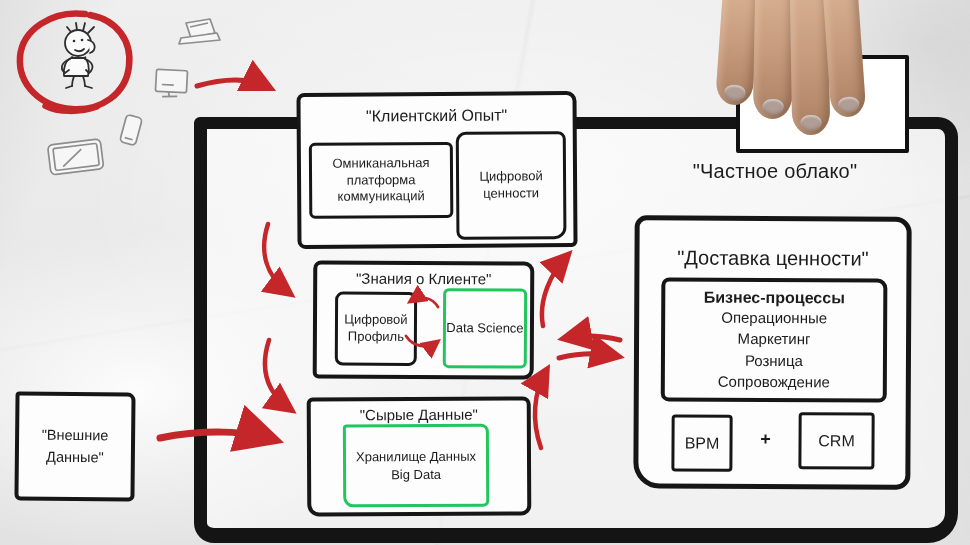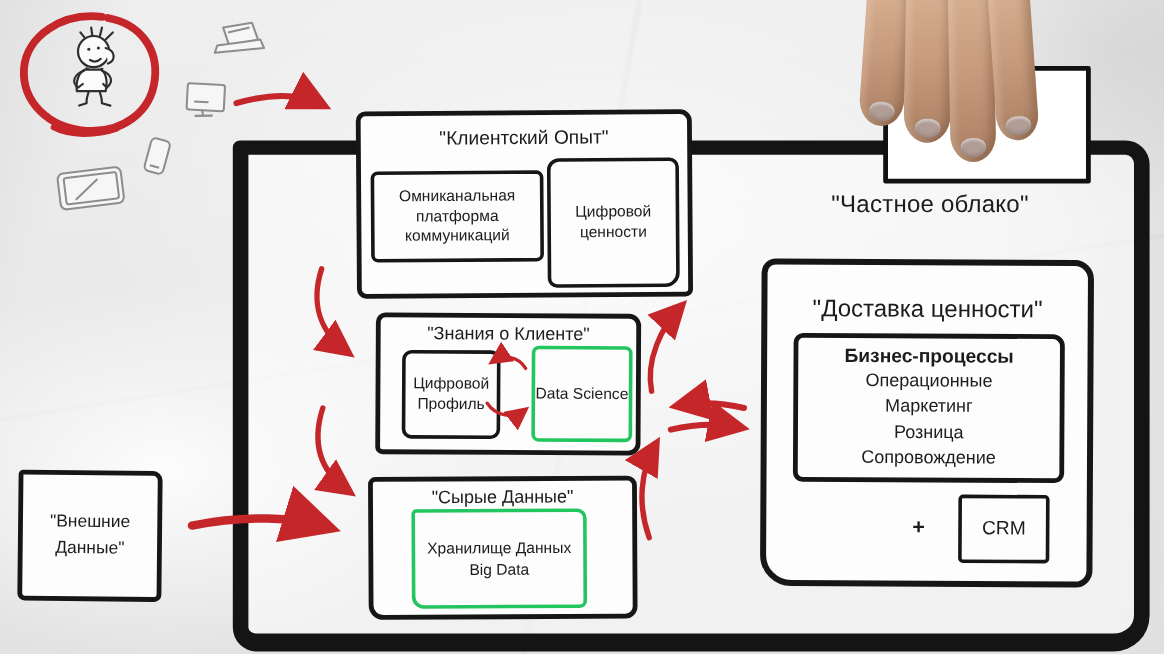--- a/index.html
+++ b/index.html
@@ -126,20 +126,23 @@
   </div>
 
   <div class="box box-dv">
     <div class="box-title">"Доставка ценности"</div>
     <div class="abs box-dv-bp">
       <div class="bp-title">Бизнес-процессы</div>
       <div class="bp-item">Операционные</div>
       <div class="bp-item">Маркетинг</div>
       <div class="bp-item">Розница</div>
       <div class="bp-item">Сопровождение</div>
+    </div>
+    <div class="abs center-txt box-bpm">
+      <span>BPM</span>
     </div>
     <div class="abs plus-sign">+</div>
     <div class="abs center-txt box-crm">
       <span>CRM</span>
     </div>
   </div>
 
   <div class="box center-txt box-ext">
     <span>"Внешние Данные"</span>
   </div>

